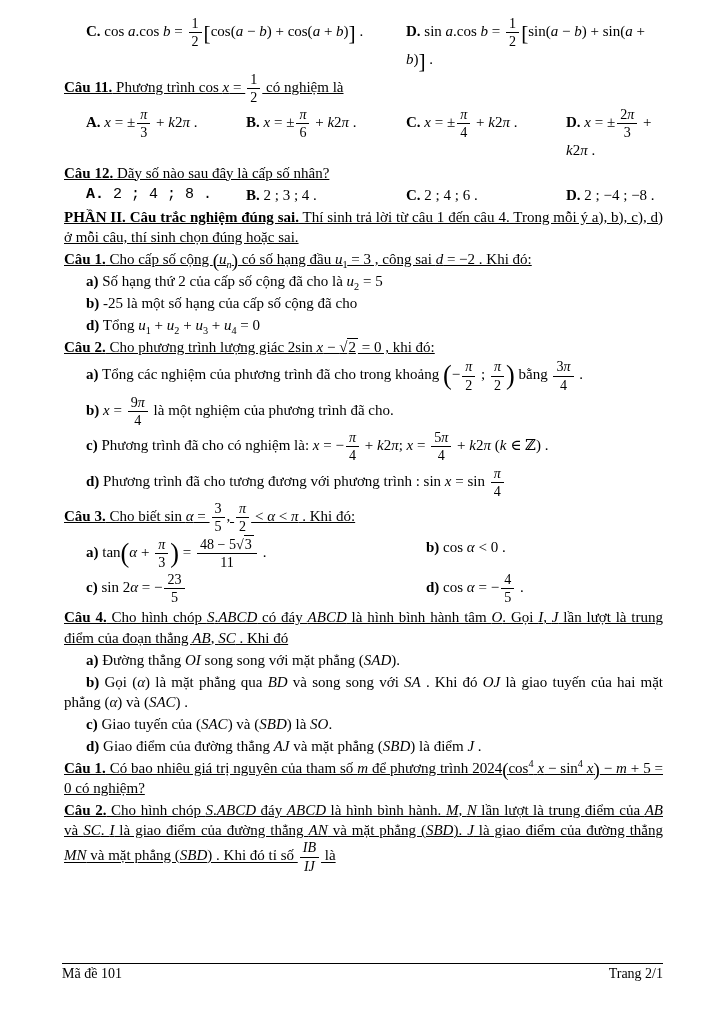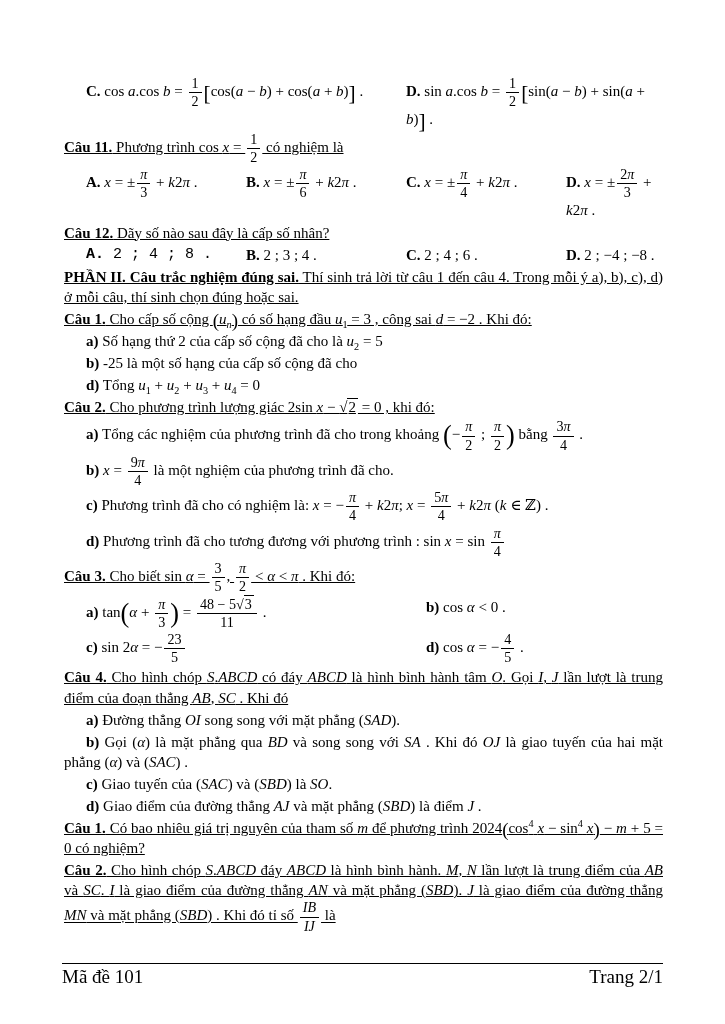--- a/index.html
+++ b/index.html
@@ -1,19 +1,19 @@
 <!DOCTYPE html>
 <html><head>
 <meta charset="utf-8">
 <style>
   *{margin:0;padding:0;box-sizing:border-box;}
   html,body{width:725px;height:1024px;background:#ffffff;color:#000;
     font-family:"Liberation Serif","DejaVu Serif",serif;font-size:15px;
     position:relative;overflow:hidden;}
-  .sheet{padding:30px 62px 0 64px;margin-top:44px;}
+  .sheet{padding:14px 62px 0 64px;}
   .line{margin:2px 0;line-height:1.34;}
   .para{text-align:justify;text-decoration:underline;}
   .sub{padding-left:22px;text-align:justify;}
   .subwrap{text-indent:22px;text-align:justify;}
   .row{display:flex;padding-left:22px;align-items:flex-start;}
   .cell{flex:0 0 auto;padding-right:4px;}
   .cell.grow{flex:1 1 auto;}
   b{font-weight:bold;}
   i{font-style:italic;}
   sup,sub{font-size:0.68em;line-height:0;}
@@ -24,21 +24,21 @@
   .frac .den{display:block;padding:1px 3px 0;}
   .sqrt{white-space:nowrap;}
   .sqrt .rx{font-style:normal;}
   .sqrt .rb{border-top:1px solid #000;padding:0 2px 0 1px;}
   .br{line-height:0;vertical-align:middle;}
   .b18{font-size:1.75em;}
   .b15{font-size:1.42em;}
   .b13{font-size:1.26em;}
   .footer{position:absolute;left:62px;right:62px;top:963px;
     border-top:1px solid #000;display:flex;justify-content:space-between;
-    padding-top:2px;font-size:19px;}
+    padding-top:2px;font-size:14px;}
 </style>
 </head>
 <body>
 
 <div class="sheet">
   <div id="doc-body">
       <div class="line row">
         <span class="cell" style="width: 320px;"><b>C.</b> cos <i>a</i>.cos <i>b</i> = <span class="frac">
             <span class="num">1</span>
             <span class="den">2</span>

